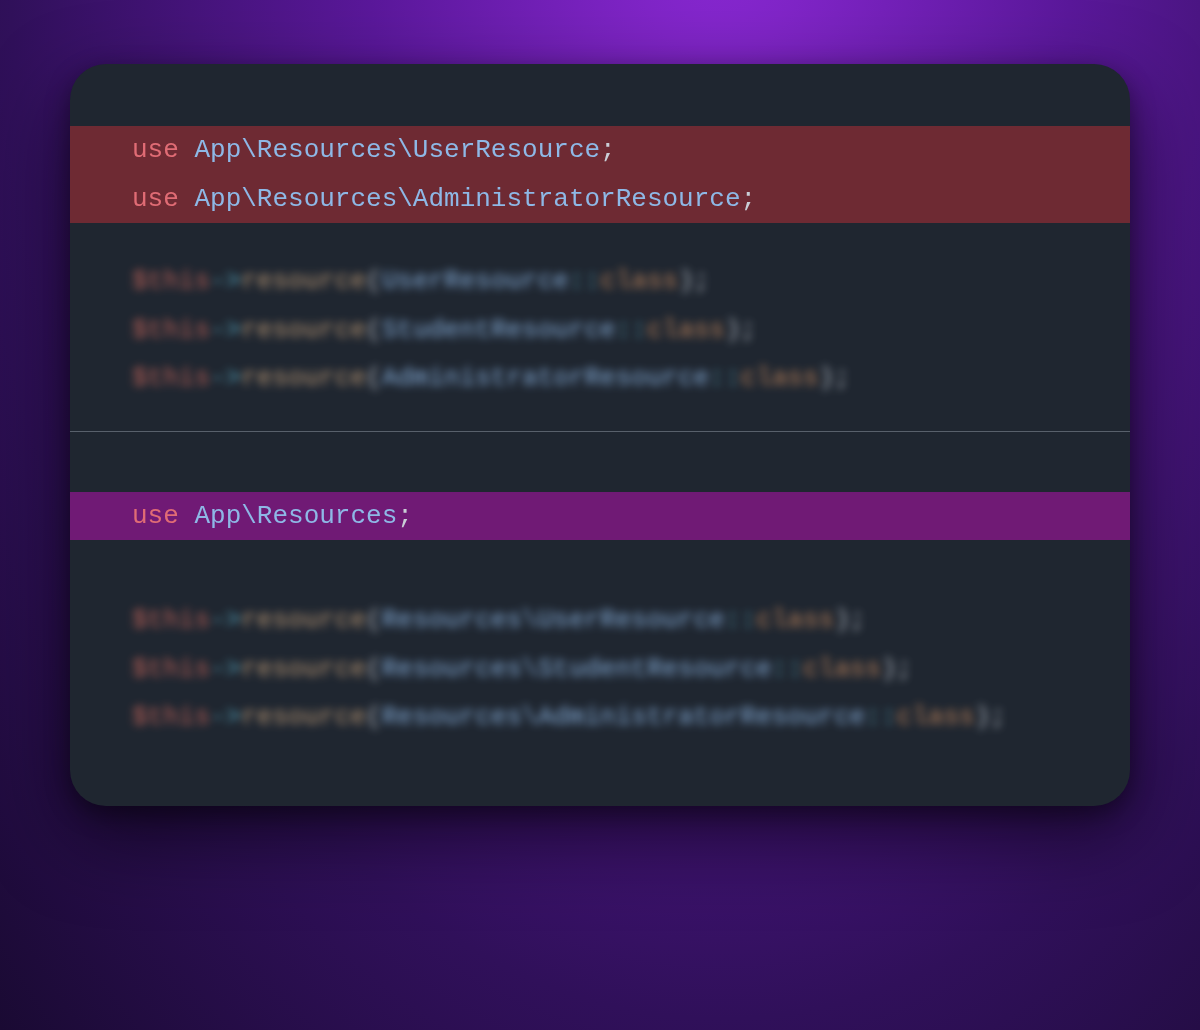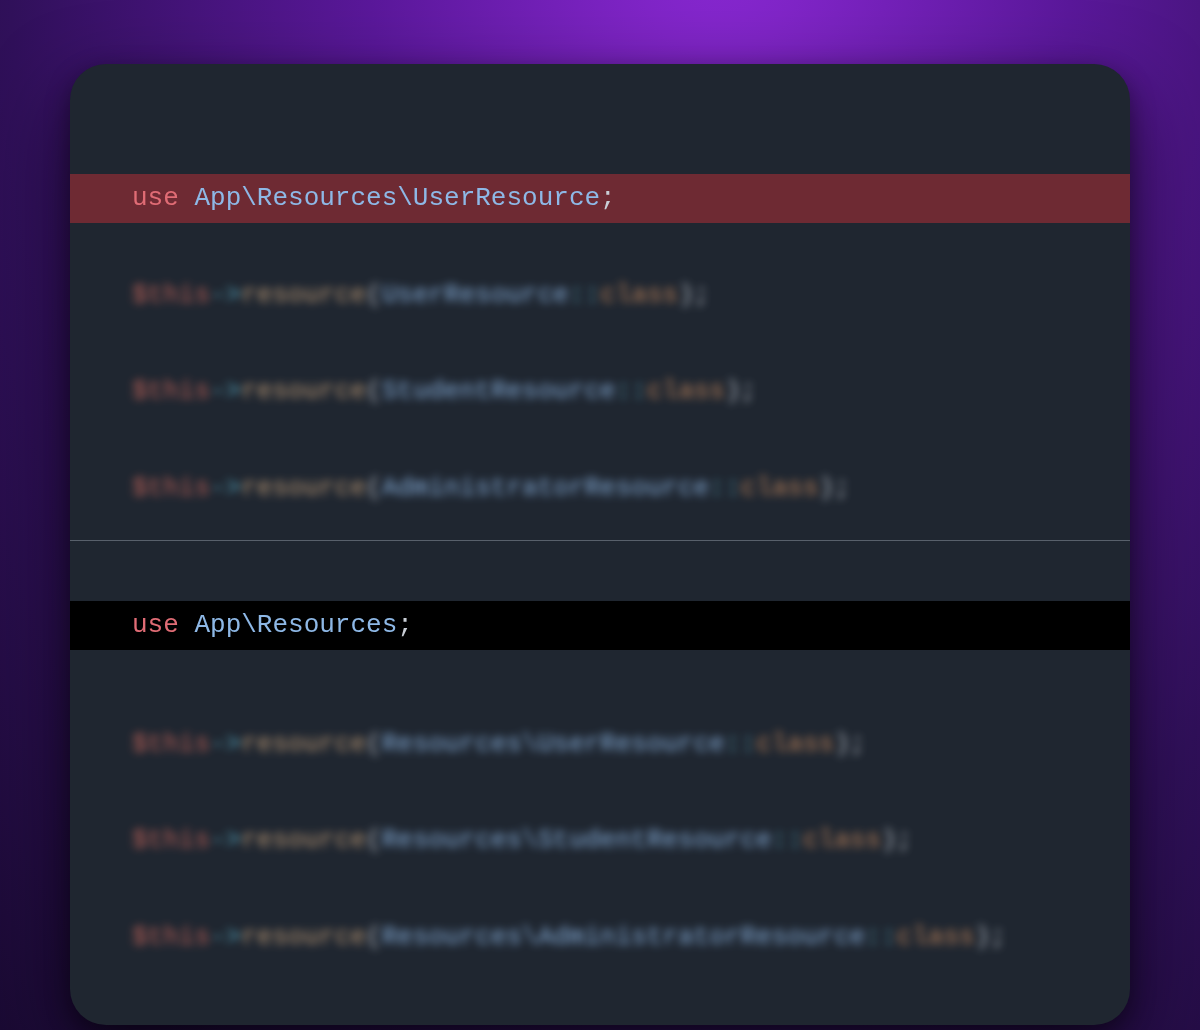--- a/index.html
+++ b/index.html
@@ -20,24 +20,23 @@
     overflow: hidden;
     padding-top: 62px;
     padding-bottom: 54px;
   }
   .block { width: 100%; }
   .line {
     padding: 8px 0 8px 62px;
     font-size: 26px;
     line-height: 1.25;
     white-space: pre;
-    margin-top: 48px;
   }
   .diff-red { background: #6e2a33; }
-  .diff-green { background: #000000; }
+  .diff-green { background: #701a75; }
   .blur-block { filter: blur(4px); opacity: 0.92; margin: 34px 0 10px 0; }
   .blur-block .line { font-size: 26px; }
   .divider { height: 1px; background: #58606b; margin: 28px 0 60px 0; width: 100%; }
   .gap-top { height: 22px; }
   
   .kw  { color: #e06c75; }   
   .ns  { color: #8eb8e6; }   
   .punc{ color: #c9ced6; }   
   .var { color: #d2604f; }   
   .arr { color: #5fb2c9; }   
@@ -47,20 +46,21 @@
   .kw2 { color: #c88a5e; }   
   .blur-block .var { color: #c7665a; }
 </style>
 </head>
 <body>
 
 <div class="card">
 
   <div class="block">
     <div class="line diff-red"><span class="kw">use</span> <span class="ns">App\Resources\UserResource</span><span class="punc">;</span></div>
+    <div class="line diff-red"><span class="kw">use</span> <span class="ns">App\Resources\AdministratorResource</span><span class="punc">;</span></div>
   </div>
 
   <div class="block blur-block">
     <div class="line"><span class="var">$this</span><span class="arr">-&gt;</span><span class="fn">resource</span><span class="punc">(</span><span class="cls">UserResource</span><span class="cc">::</span><span class="kw2">class</span><span class="punc">)</span><span class="punc">;</span></div>
     <div class="line"><span class="var">$this</span><span class="arr">-&gt;</span><span class="fn">resource</span><span class="punc">(</span><span class="cls">StudentResource</span><span class="cc">::</span><span class="kw2">class</span><span class="punc">)</span><span class="punc">;</span></div>
     <div class="line"><span class="var">$this</span><span class="arr">-&gt;</span><span class="fn">resource</span><span class="punc">(</span><span class="cls">AdministratorResource</span><span class="cc">::</span><span class="kw2">class</span><span class="punc">)</span><span class="punc">;</span></div>
   </div>
 
   <div class="divider"></div>
 

